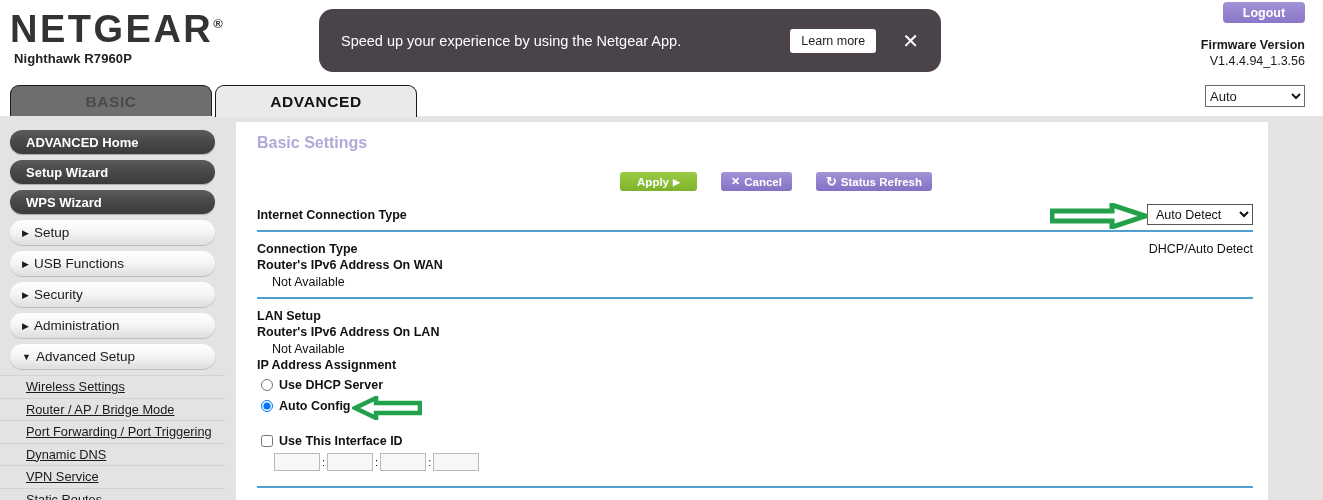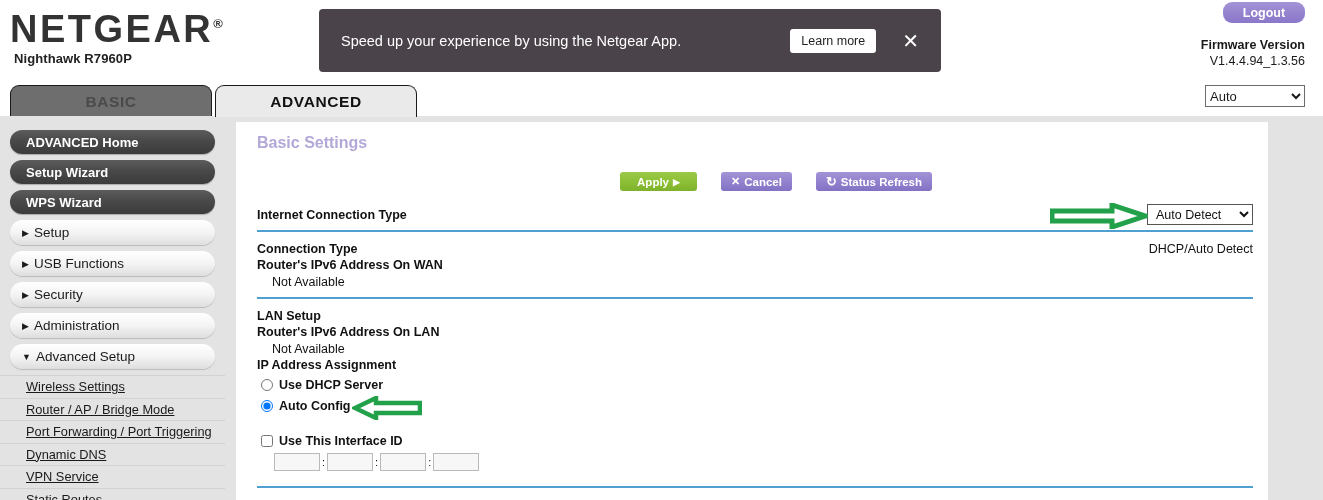--- a/index.html
+++ b/index.html
@@ -20,38 +20,38 @@
     color: #333333; line-height: 40px;
   }
   .logo-reg { font-size: 13px; vertical-align: super; letter-spacing:0; }
   .model-text {
     font-size: 13px; font-weight: bold; color: #222; margin-top: 2px;
     margin-left: 4px; letter-spacing: 0.1px;
   }
 
   .promo-banner {
     position:absolute; left:319px; top:9px; width:622px; height:63px;
-    background:#4a4349; border-radius:4px;
+    background:#4a4349; border-radius:14px;
     display:flex; align-items:center;
   }
   .promo-text { color:#ffffff; font-size:14.5px; margin-left:22px; flex:1; }
   .learn-more {
     background:#ffffff; color:#1f1f1f; font-size:12.5px;
     border:none; border-radius:3px; padding:5px 11px; cursor:pointer;
     font-family:"Liberation Sans", sans-serif;
   }
   .close-x {
     color:#ffffff; font-size:20px; margin-left:26px; margin-right:22px;
     cursor:pointer; line-height:1; font-weight:300;
   }
 
   .logout-btn {
     position:absolute; right:18px; top:2px; width:82px; height:21px;
     background:linear-gradient(to bottom,#a393d6 0%,#9684cf 50%,#8a77c9 100%);
-    border:none; border-radius:9px; color:#ffffff;
+    border:none; border-radius:4px; color:#ffffff;
     font-size:12.5px; font-weight:bold; cursor:pointer;
     font-family:"Liberation Sans", sans-serif;
   }
   .fw-label {
     position:absolute; right:18px; top:38px; font-size:12.5px;
     font-weight:bold; color:#1a1a1a; text-align:right; white-space:nowrap;
   }
   .fw-value {
     position:absolute; right:18px; top:54px; font-size:12.5px;
     color:#1a1a1a; text-align:right; white-space:nowrap;

